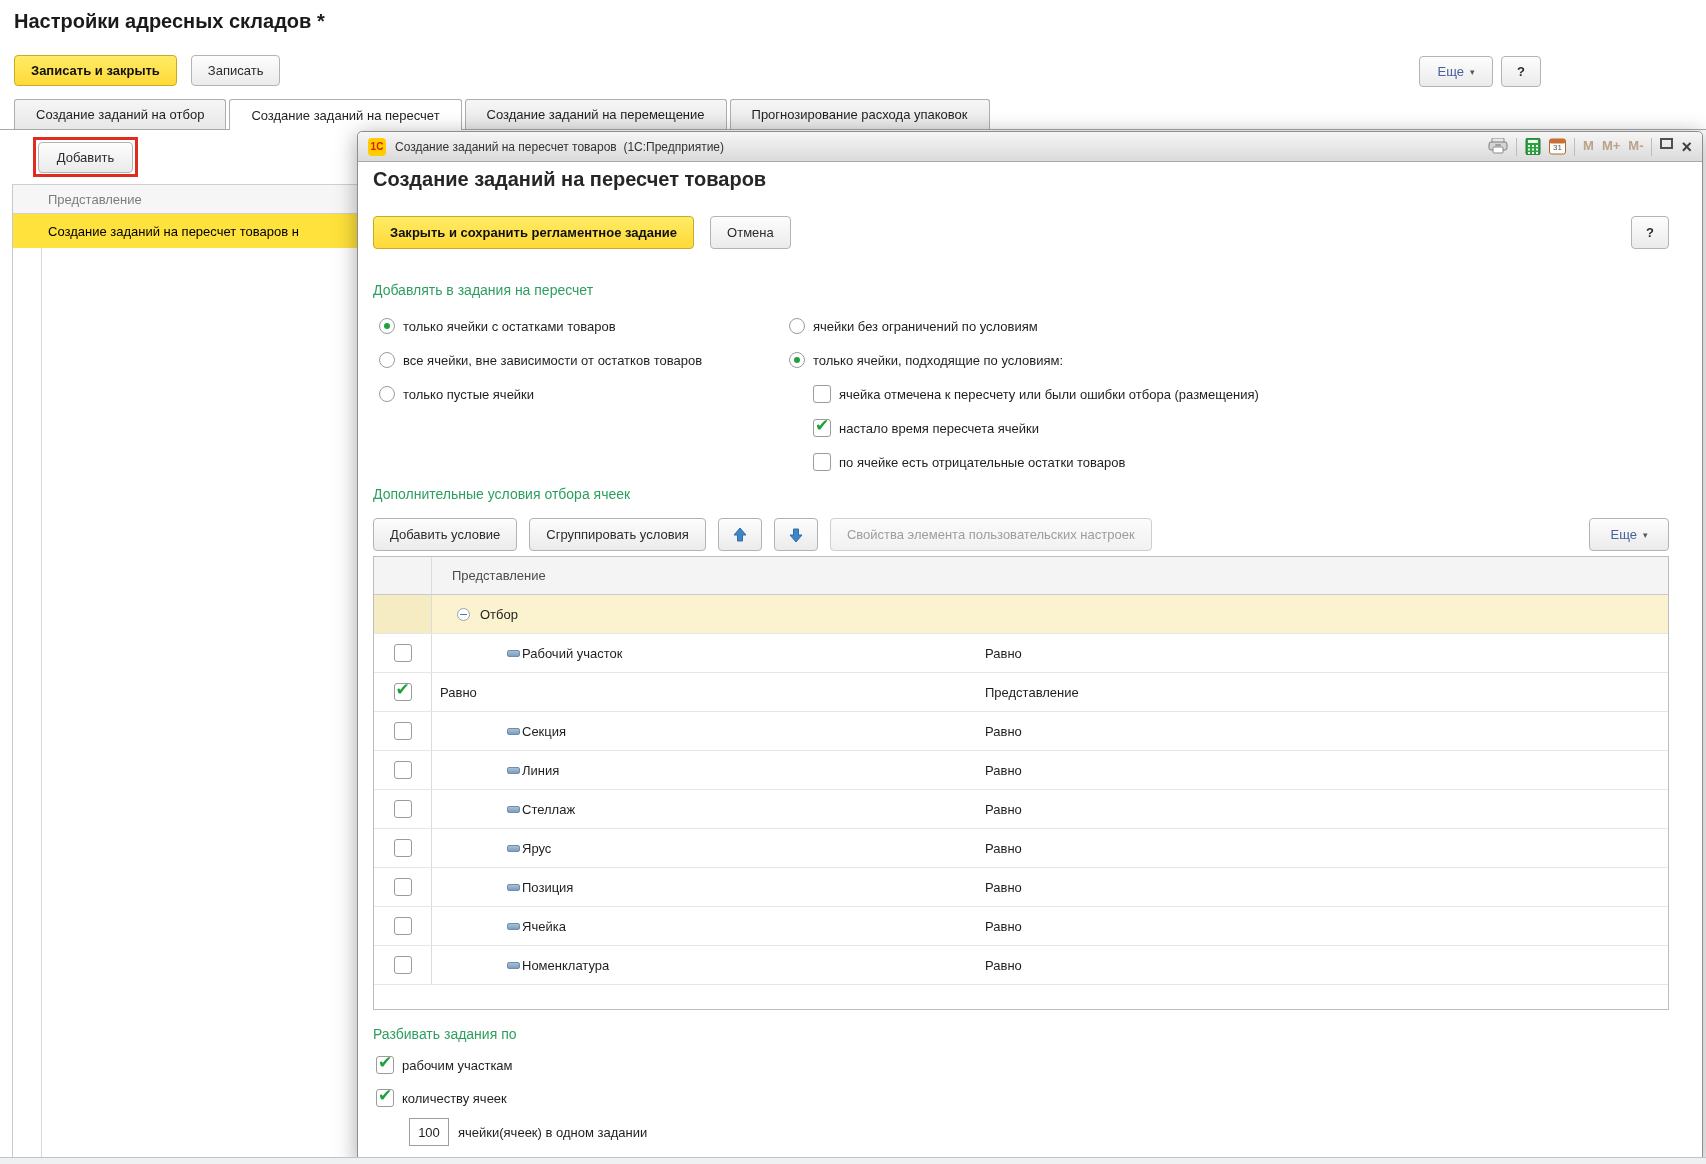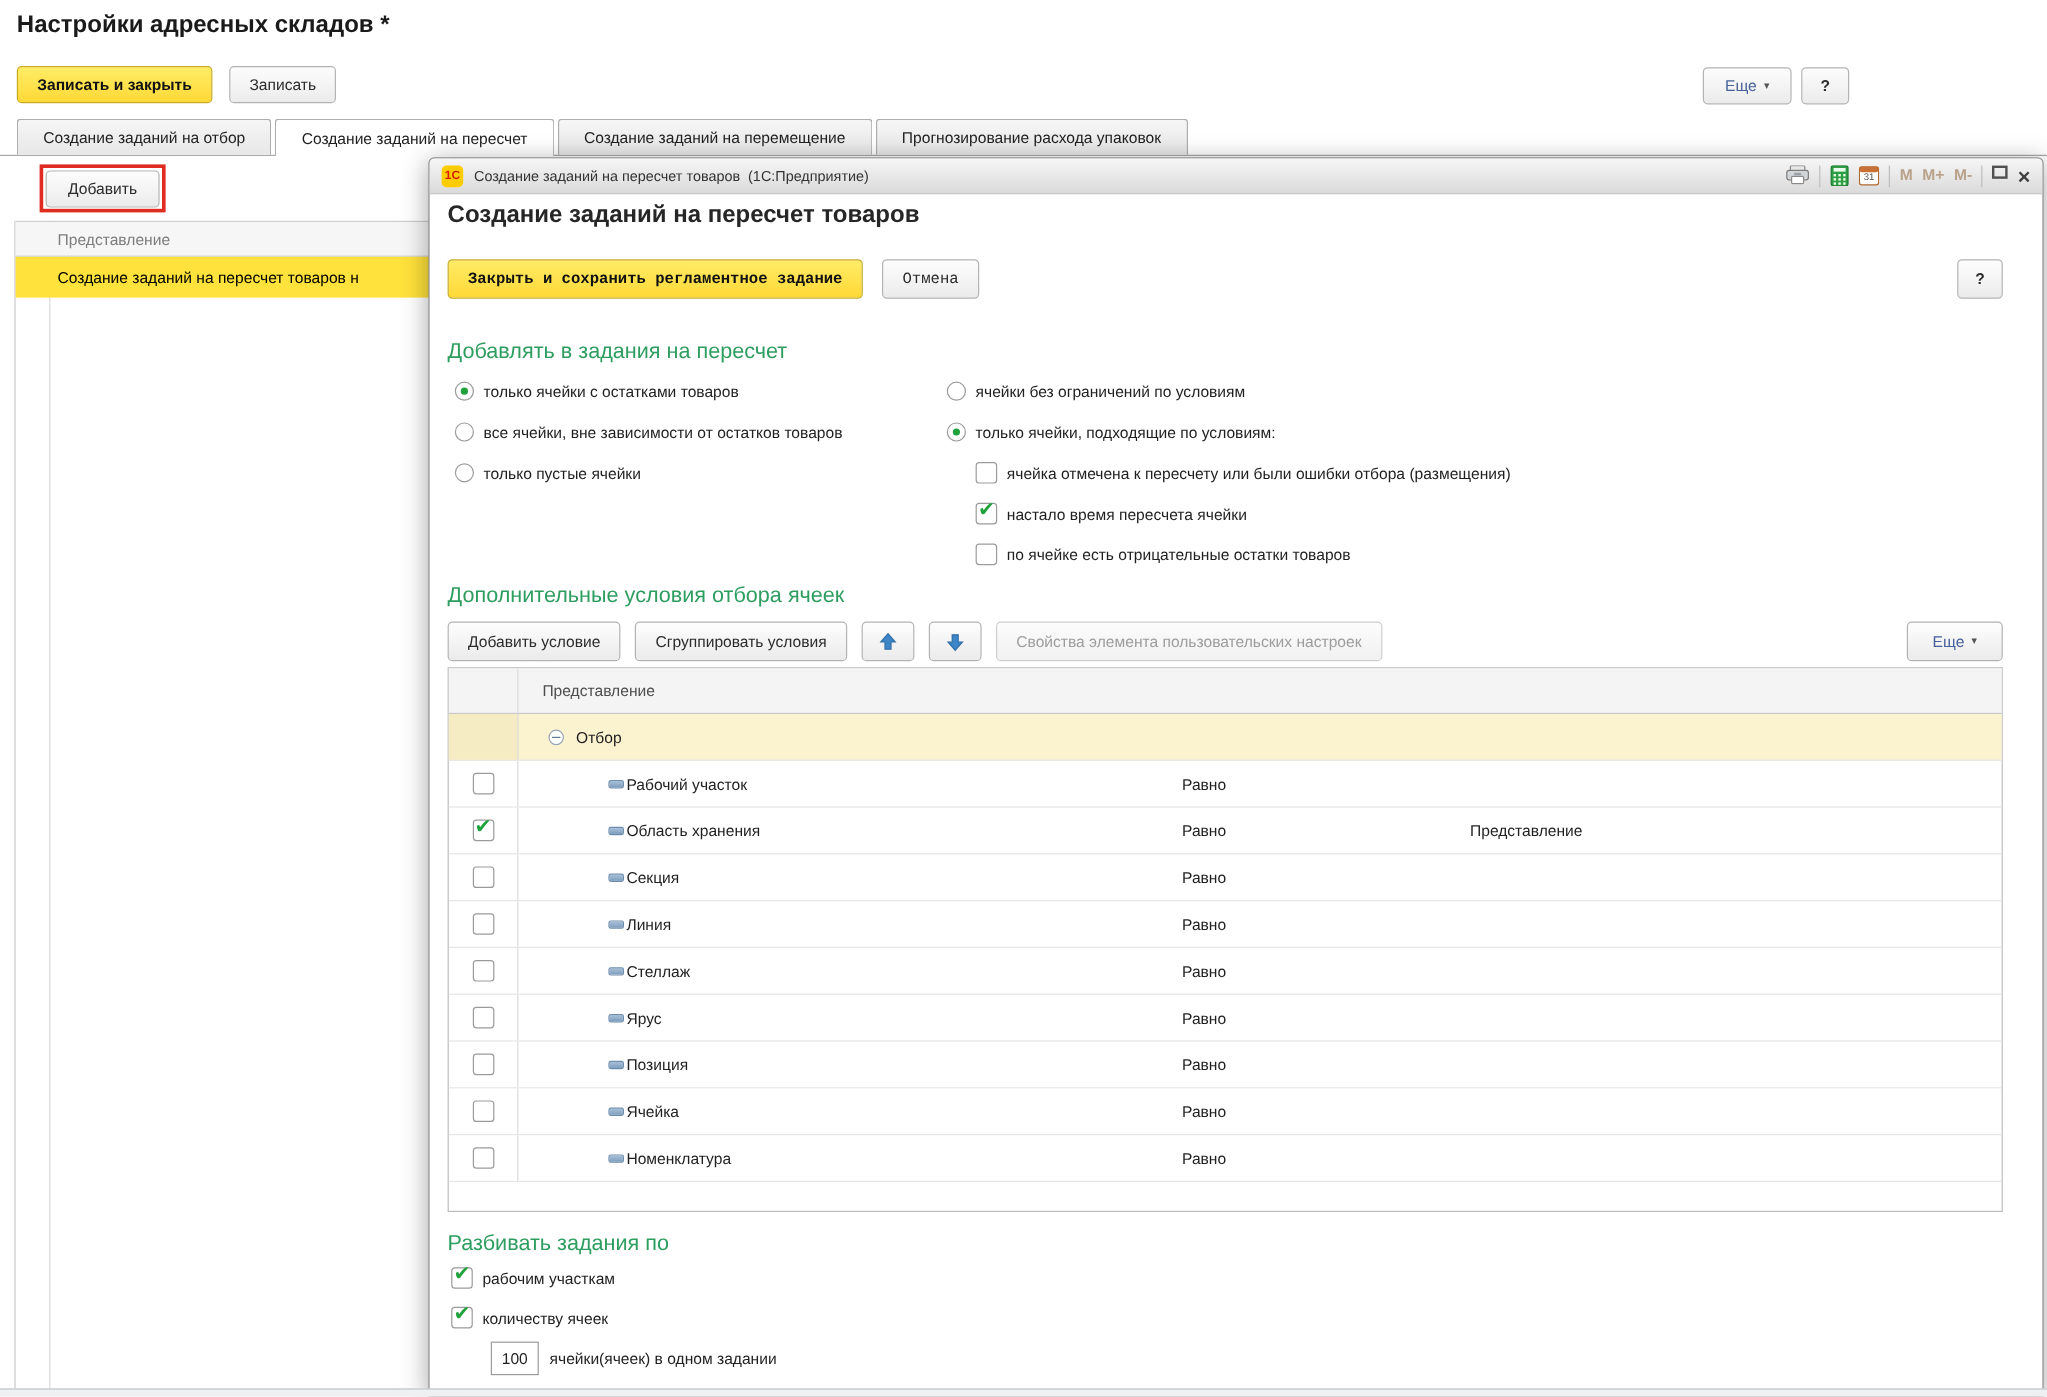--- a/index.html
+++ b/index.html
@@ -80,24 +80,24 @@
   .tb-icons { display:flex; align-items:flex-start; gap:8px; }
   .tb-sep { width:1px; height:18px; background:#bdbdbd; }
   .mem { color:#b9a18a; font-weight:bold; font-size:13px; }
   .cal-icon { position:relative; width:17px; height:17px; }
   .cal-num { position:absolute; left:0; right:0; top:5px; text-align:center; font-size:8px; color:#555; }
   .max-box { width:13px; height:11px; border:2px solid #4f4f4f; display:inline-block; }
   .close-x { font-size:18px; font-weight:bold; color:#3f3f3f; line-height:1; }
 
   .dlg-heading { top:36px; left:15px; font-size:20px; font-weight:bold; color:#262626; }
   .dlg-btnrow { top:84px; left:15px; display:flex; gap:16px; }
-  .dlg-btnrow .btn { height:33px;font-family:Liberation Mono, monospace; }
+  .dlg-btnrow .btn { height:33px; }
   .dlg-help { top:84px; left:1273px; width:38px; height:33px; font-weight:bold; }
 
-  .sec-title { font-size:18px; color:#2e9e60; }
+  .sec-title { font-size:14px; color:#2e9e60; }
   .sec1 { top:150px; left:15px; }
   .sec2 { top:354px; left:15px; }
   .sec3 { top:894px; left:15px; }
 
   .opt-row { position:absolute; display:flex; align-items:center; gap:8px; height:22px; white-space:nowrap; }
 
   .radio { width:16px; height:16px; border:1px solid #9b9b9b; border-radius:50%; background:#fff; position:relative; flex:0 0 auto; }
   .radio.selected::after { content:""; position:absolute; left:4px; top:4px; width:6px; height:6px; border-radius:50%; background:#1fa23c; }
   .cb { width:18px; height:18px; border:1px solid #9b9b9b; border-radius:3px; background:#fff; position:relative; flex:0 0 auto; }
   .cb.checked::after { content:"\2714"; position:absolute; left:1px; top:-5px; font-size:17px; font-weight:bold; color:#1fa23c; }
@@ -314,24 +314,20 @@
           <span class="dash"></span>
           <span>Рабочий участок</span>
         </div>
       <div class="cond-cell">Равно</div>
       <div class="val-cell"></div>
     </div>
     <div class="grid-row cond-row">
       <div class="col-cb">
           <span class="cb checked"></span>
         </div>
-      <div class="name-cell">
-          <span class="dash"></span>
-          <span>Область хранения</span>
-        </div>
       <div class="cond-cell">Равно</div>
       <div class="val-cell">Представление</div>
     </div>
     <div class="grid-row cond-row">
       <div class="col-cb">
           <span class="cb"></span>
         </div>
       <div class="name-cell">
           <span class="dash"></span>
           <span>Секция</span>

